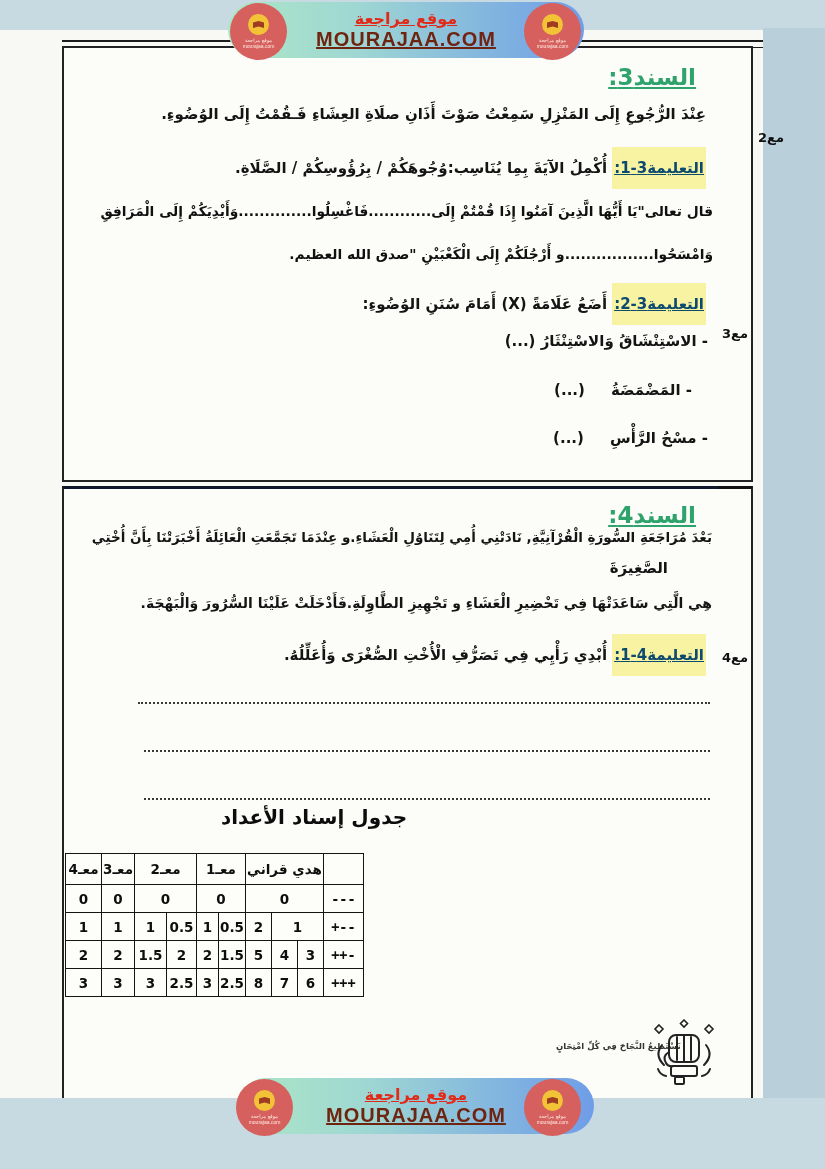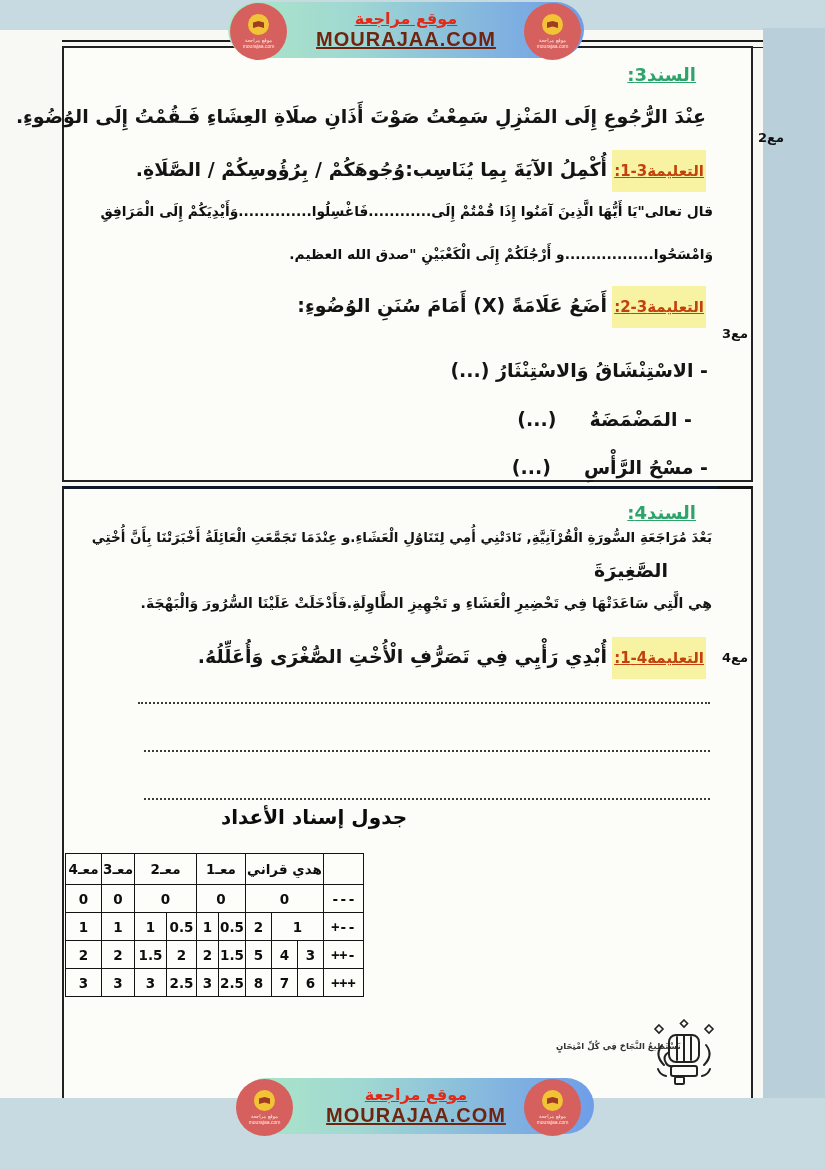--- a/index.html
+++ b/index.html
@@ -15,30 +15,30 @@
   
   .top-rule{position:absolute;left:62px;top:40px;width:701px;height:5px;border-top:2px solid #1c1c1c;border-bottom:1px solid #1c1c1c;z-index:1;}
   .box{position:absolute;background:#fcfcf9;z-index:1;direction:rtl;}
   .box-s3{left:62px;top:46px;width:654px;height:432px;border:2px solid #222;}
   .mcol-s3{left:718px;top:46px;width:33px;height:432px;border:2px solid #222;border-left:none;}
   .box-s4{left:62px;top:486px;width:654px;height:612px;border:2px solid #222;border-top:3px solid #0f172a;border-bottom:none;}
   .mcol-s4{left:718px;top:486px;width:33px;height:612px;border:2px solid #222;border-left:none;border-top:3px solid #111;border-bottom:none;}
 
   .abs{position:absolute;}
   .ar{direction:rtl;white-space:nowrap;}
-  .sanad-title{color:#2ea36b;font-weight:700;font-size:18px;text-decoration:underline;text-align:right;}
+  .sanad-title{color:#2ea36b;font-weight:700;font-size:23px;text-decoration:underline;text-align:right;}
   .inst-label{
-    color:#c2410c;background:#f8f3a2;font-weight:700;font-size:15px;
+    color:#0c4a6e;background:#f8f3a2;font-weight:700;font-size:15px;
     text-decoration:underline;padding:12px 2px;
   }
-  .body-text{color:#141414;font-weight:600;font-size:19px;}
+  .body-text{color:#141414;font-weight:600;font-size:15px;}
   .small-text{font-size:13.5px;}
   .quran{font-size:13.8px;font-weight:600;color:#101010;}
   .quran b{font-weight:800;}
-  .pre{white-space:pre;margin-top:27px;}
+  .pre{white-space:pre;}
 
   .margin-mark{position:absolute;width:32px;text-align:center;font-weight:700;font-size:13px;color:#111;z-index:2;direction:rtl;}
 
   .dotline{position:absolute;right:8px;width:566px;border-bottom:2.4px dotted #3a3a3a;height:0;}
 
   .grading-title{font-weight:800;font-size:20px;color:#0c0c0c;text-align:center;}
 
   table.grading{border-collapse:collapse;direction:rtl;background:#fdfdfa;}
   table.grading td{
     border:1.7px solid #141414;text-align:center;vertical-align:middle;

